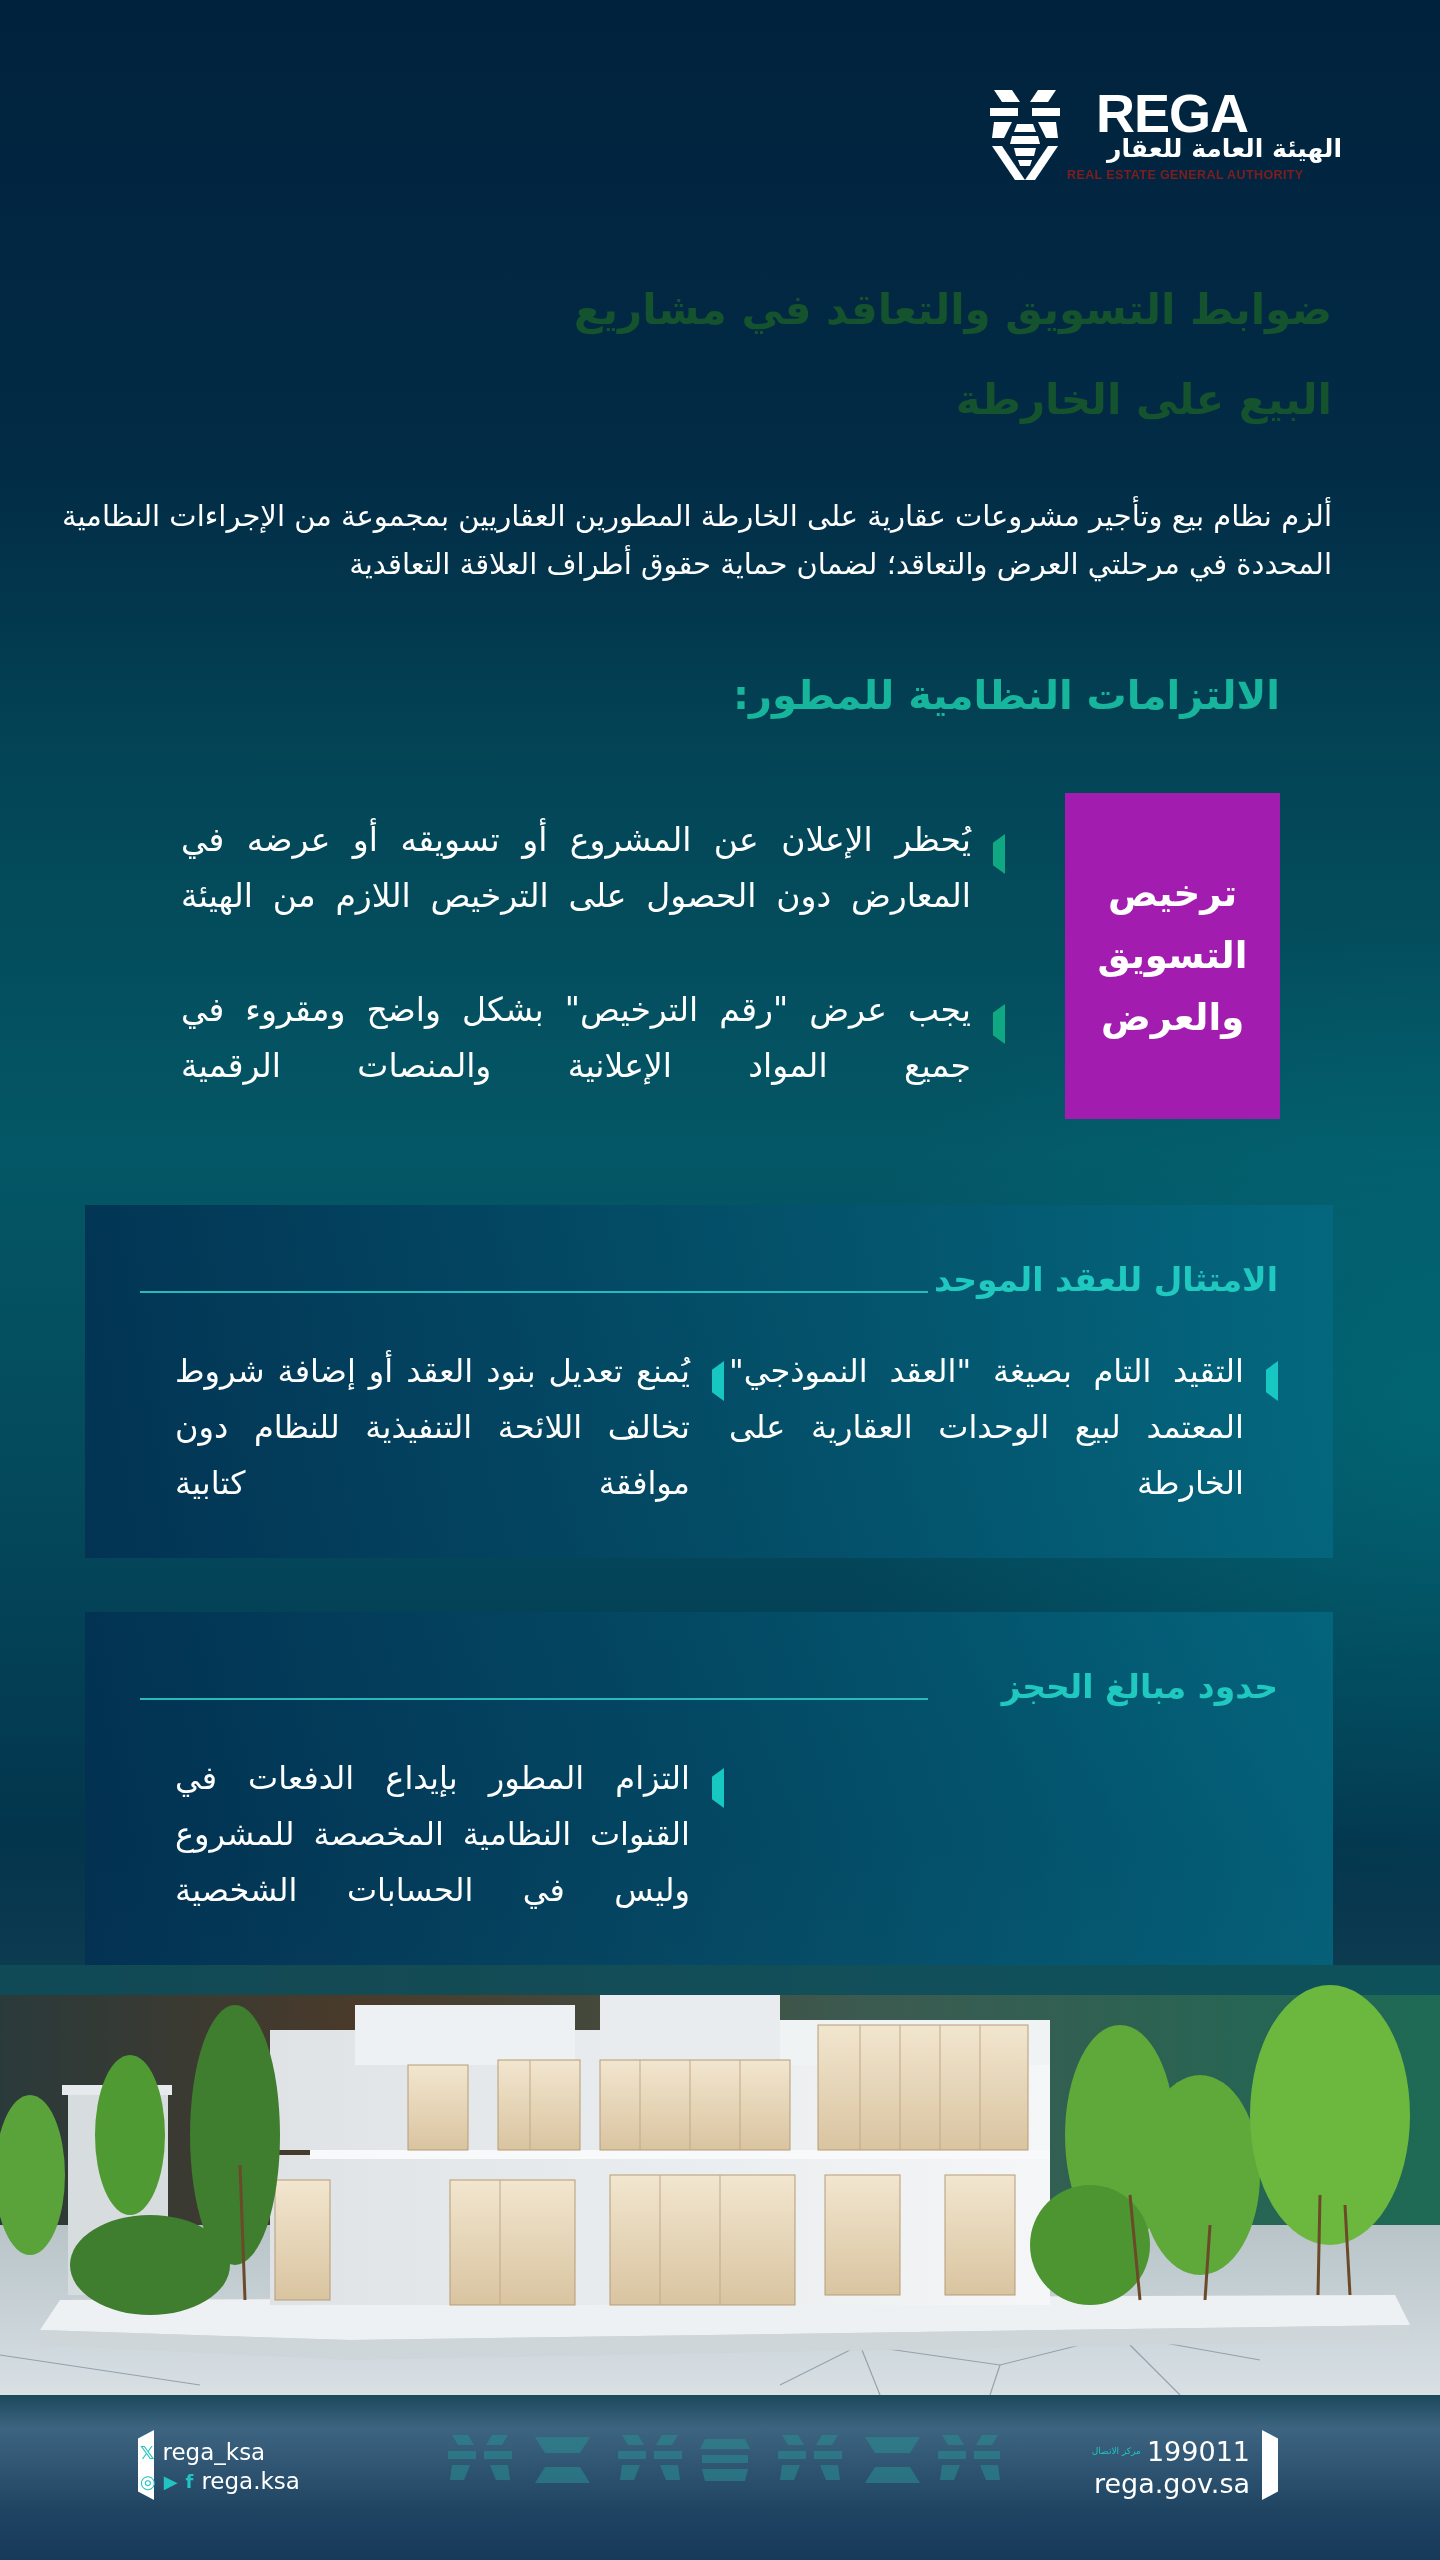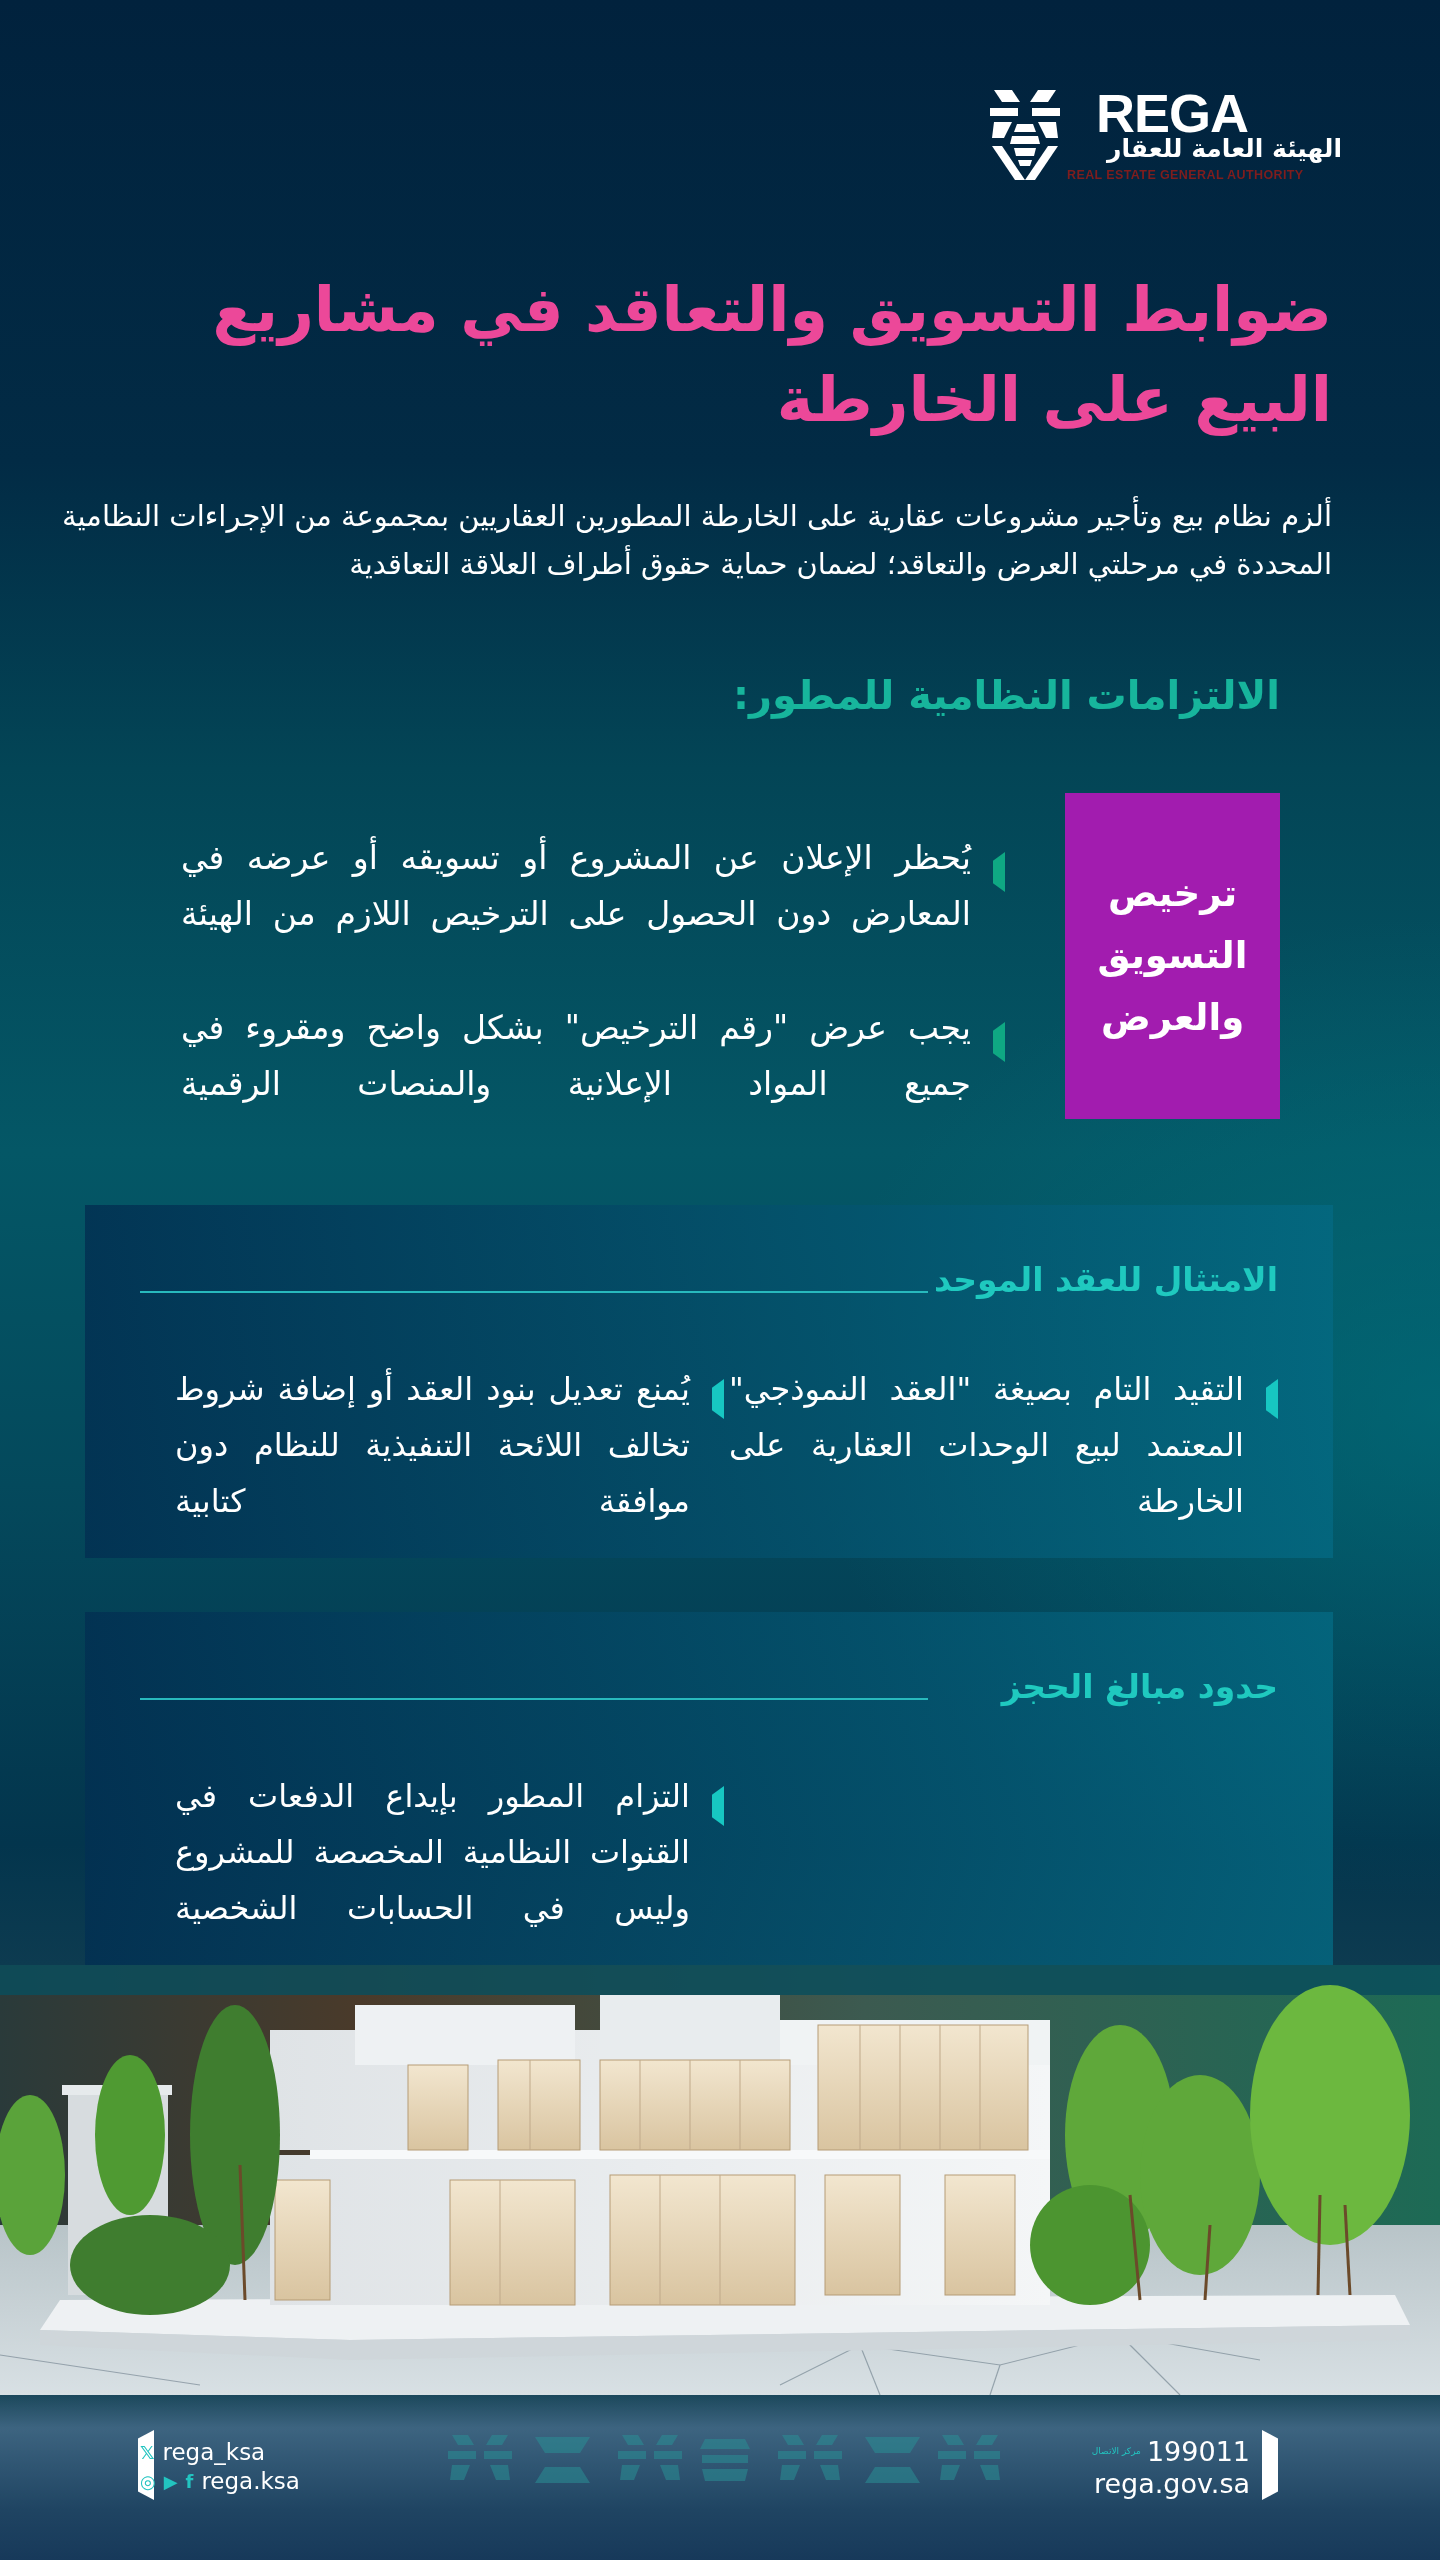--- a/index.html
+++ b/index.html
@@ -15,29 +15,29 @@
     .abs { position: absolute; }
 
     
     .logo { right: 110px; top: 88px; width: 340px; height: 100px; direction: ltr; }
     .logo-mark { position: absolute; left: 0; top: 0; width: 70px; height: 95px; }
     .logo-en { position: absolute; left: 77px; top: -6px; font-family: "Liberation Sans", sans-serif; font-weight: 700; font-size: 54px; letter-spacing: -1px; color: #fff; margin-left: 29px; }
     .logo-ar { position: absolute; left: 77px; top: 46px; font-family: "DejaVu Sans", sans-serif; font-weight: 700; font-size: 25px; color: #fff; direction: rtl; width: 256px; text-align: left; margin-left: 40px; }
     .logo-sub { position: absolute; left: 77px; top: 80px; font-family: "Liberation Sans", sans-serif; font-weight: 700; font-size: 12.5px; letter-spacing: 0.4px; color: #7f1d1d; white-space: nowrap; }
 
     
-    .title { right: 108px; top: 265px; width: 1260px; text-align: right; color: #ec4899; font-weight: 700; font-size: 62px; line-height: 90px; font-family: "DejaVu Sans", sans-serif; }
+    .title { right: 108px; top: 265px; width: 1260px; text-align: right; color: #14532d; font-weight: 700; font-size: 42px; line-height: 90px; font-family: "DejaVu Sans", sans-serif; }
     .intro { right: 108px; top: 492px; width: 1270px; text-align: right; font-size: 29px; line-height: 48px; color: #ffffff; }
     .section-heading { right: 160px; top: 672px; color: #17b59c; font-weight: 700; font-size: 40px; }
 
     
     .green-box { left: 1065px; top: 793px; width: 215px; height: 326px; background: #a21caf; display: flex; align-items: center; justify-content: center; text-align: center; }
     .green-box span { font-weight: 700; font-size: 37px; line-height: 62px; color: #fff; white-space: pre-line; }
 
-    .bullet { display: flex; flex-direction: row; align-items: flex-start; margin-top: 18px; }
+    .bullet { display: flex; flex-direction: row; align-items: flex-start; }
     .marker { width: 12px; height: 40px; margin-top: 22px; margin-left: 22px; flex: 0 0 auto;
       clip-path: polygon(100% 0, 100% 100%, 0 78%, 0 22%); }
     .marker.green { background: #0fa883; }
     .marker.cyan { background: #17c7c2; }
     .bullet-text { font-size: 33px; line-height: 56px; color: #fff; text-align: justify; text-align-last: justify; }
 
     .lic-b1 { right: 435px; top: 812px; width: 830px; }
     .lic-b2 { right: 435px; top: 982px; width: 830px; }
     .lic-b1 .bullet-text, .lic-b2 .bullet-text { width: 790px; }
 

